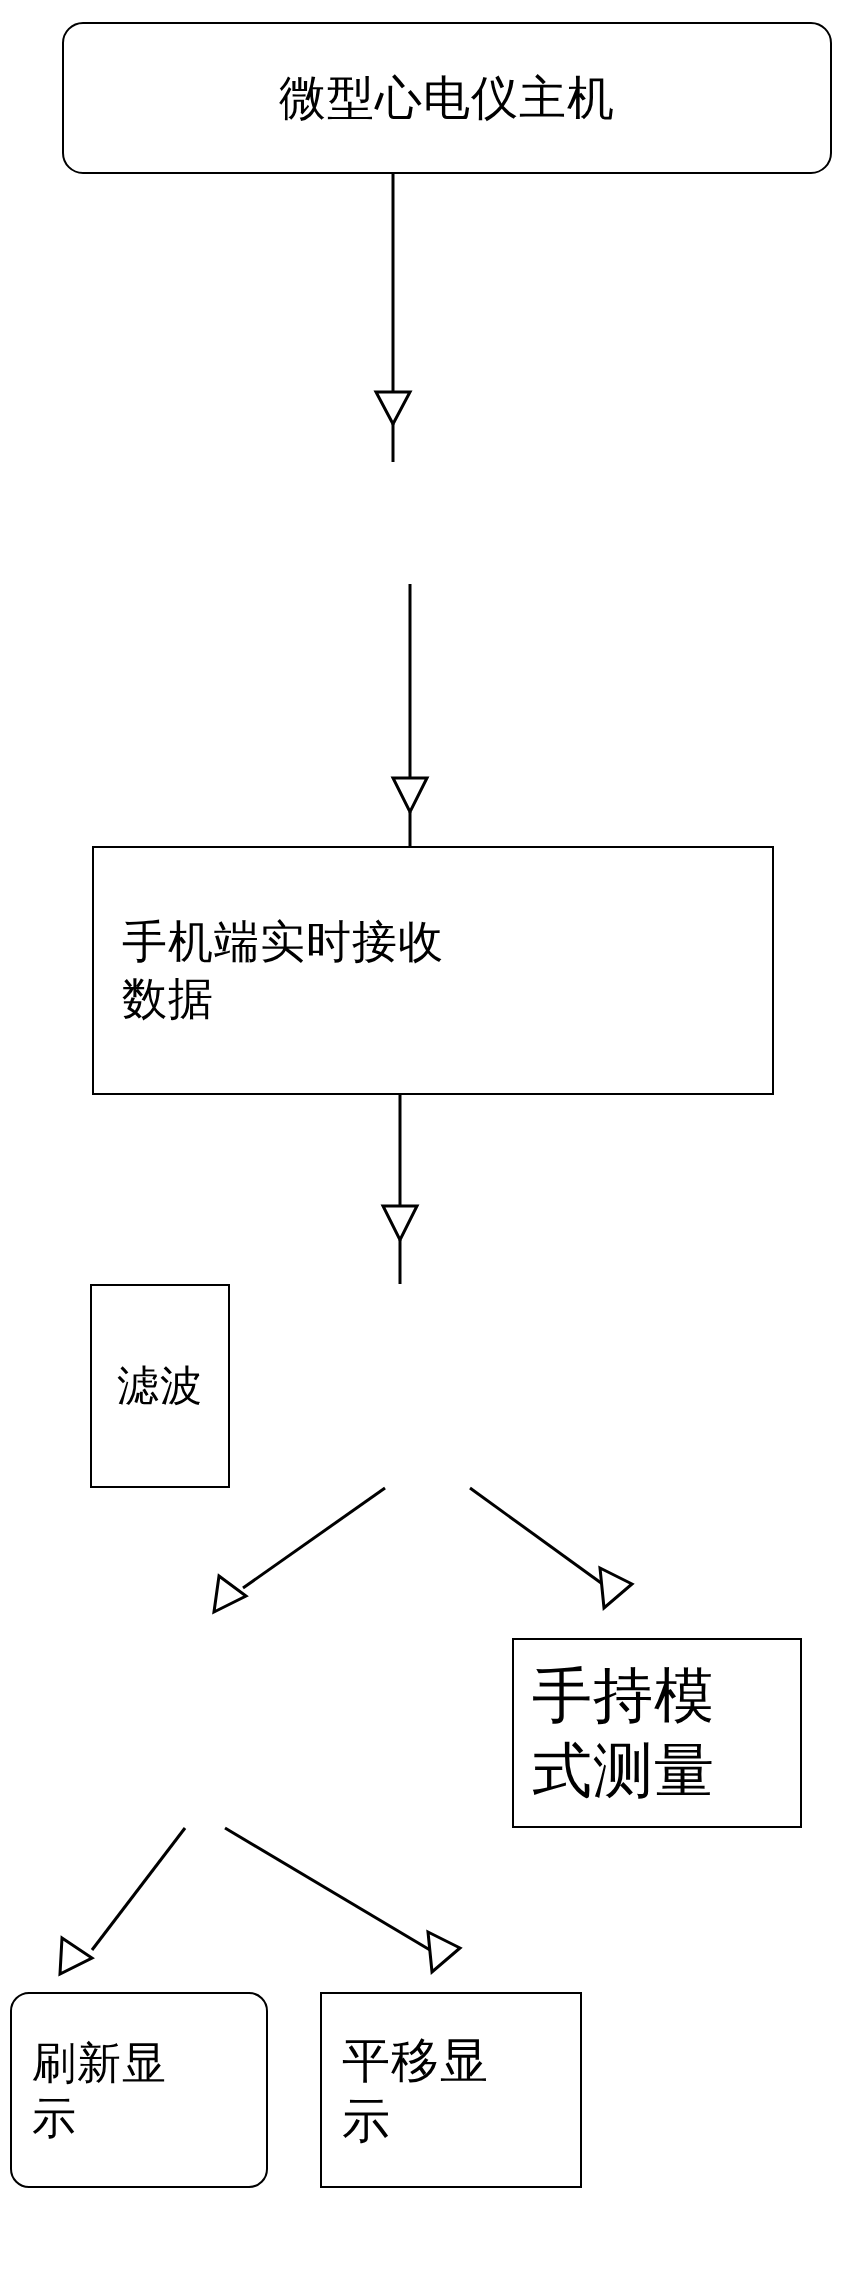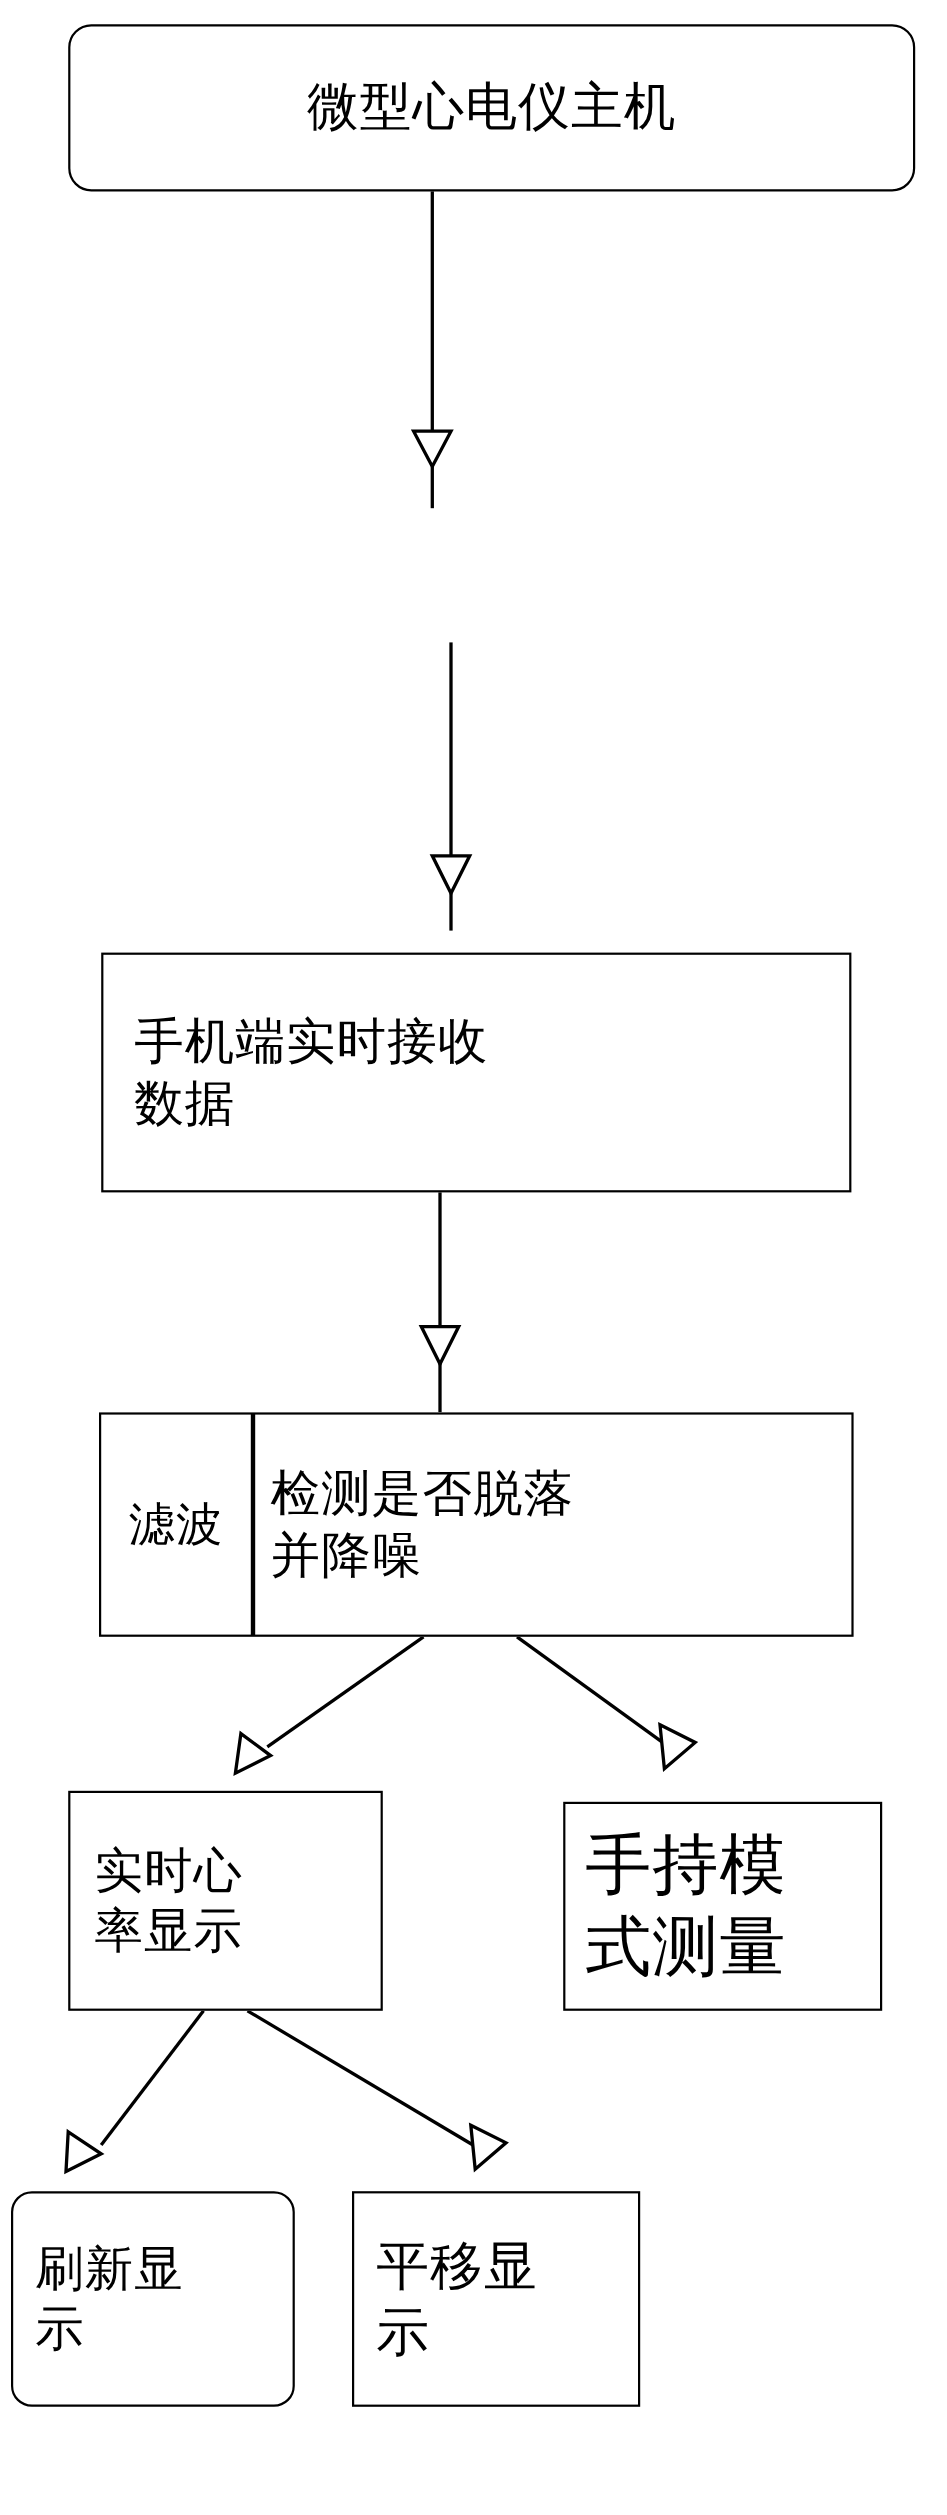--- a/index.html
+++ b/index.html
@@ -39,22 +39,22 @@
     position: absolute;
     left: 0;
     top: 0;
     width: 861px;
     height: 2286px;
     pointer-events: none;
   }
   
   #node-host      { left: 62px;  top: 22px;   width: 770px; height: 152px; font-size: 47px; border-radius: 21px; }
   #node-login     { left: 104px; top: 462px;  width: 678px; height: 122px; font-size: 44px; }
-  #node-receive   { left: 92px;  top: 846px;  width: 682px; height: 218px; font-size: 45px;
-                    justify-content: flex-start; padding-left: 28px; text-align: left; margin-top: 20px; }
+  #node-receive   { left: 92px;  top: 846px;  width: 682px; height: 249px; font-size: 45px;
+                    justify-content: flex-start; padding-left: 28px; text-align: left; }
   #node-filter    { left: 90px;  top: 1284px; width: 140px; height: 204px; font-size: 42px; }
   #node-detect    { left: 230px; top: 1284px; width: 546px; height: 204px; font-size: 45px;
                     justify-content: flex-start; padding-left: 14px; text-align: left; }
   #node-hr        { left: 62px;  top: 1628px; width: 286px; height: 200px; font-size: 44px;
                     justify-content: flex-start; padding-left: 22px; text-align: left; }
   #node-handheld  { left: 512px; top: 1638px; width: 290px; height: 190px; font-size: 60px;
                     justify-content: flex-start; padding-left: 18px; text-align: left; }
   #node-refresh   { left: 10px;  top: 1992px; width: 258px; height: 196px; font-size: 44px;
                     justify-content: flex-start; padding-left: 20px; text-align: left; border-radius: 19px; }
   #node-pan       { left: 320px; top: 1992px; width: 262px; height: 196px; font-size: 48px;
@@ -95,25 +95,21 @@
   </svg>
 
   <div class="node" id="node-host">微型心电仪主机</div>
 
 
   <div class="node" id="node-receive">手机端实时接收
 数据</div>
 
   <div class="node" id="node-filter">滤波</div>
 
-  <div class="node" id="node-detect">检测是否脱落
-并降噪</div>
 
-  <div class="node" id="node-hr">实时心
-率显示</div>
 
   <div class="node" id="node-handheld">手持模
 式测量</div>
 
   <div class="node" id="node-refresh">刷新显
 示</div>
 
   <div class="node" id="node-pan">平移显
 示</div>
 

